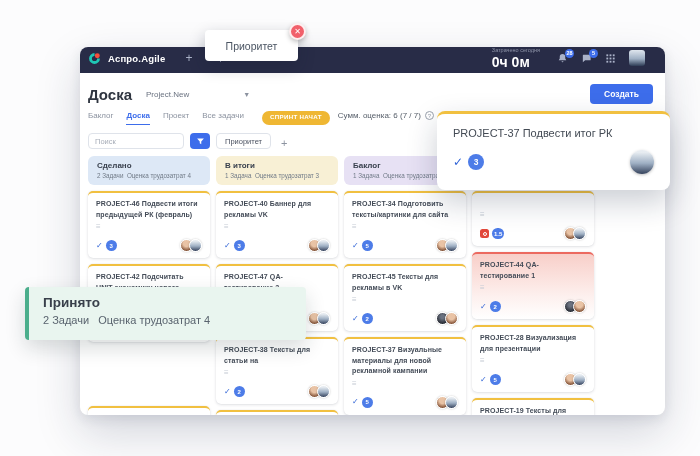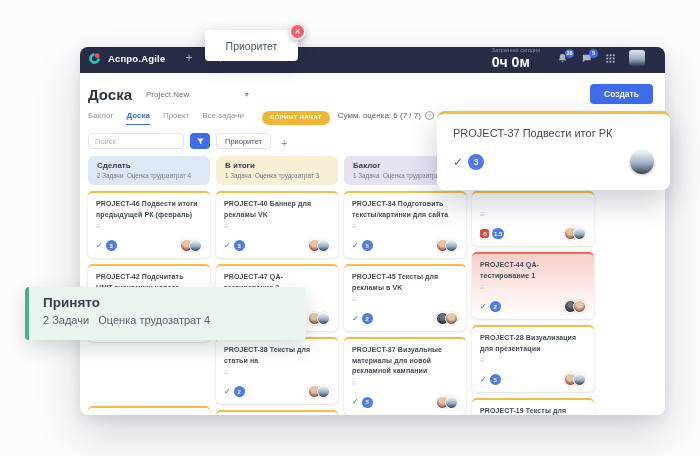--- a/index.html
+++ b/index.html
@@ -201,21 +201,21 @@
               <path fill="#fff" d="M3 4h18l-7 8v7l-4-2.2V12z"></path>
             </svg>
         </button>
         <button class="priority-btn">Приоритет</button>
         <button class="add-filter">+</button>
       </div>
 
       <div class="board" id="board">
   <div class="column" data-idx="0">
     <div class="col-header" style="background: rgb(221, 232, 246);">
-      <div class="col-name">Сделать</div>
+      <div class="col-name">Сделано</div>
       <div class="col-meta">2 Задачи  Оценка трудозатрат 4</div>
     </div>
     <div class="col-cards">
   <div class="task-card">
     <div class="card-title">PROJECT-46 Подвести итоги предыдущей РК (февраль)</div>
     <div class="desc-icon">≡</div>
     <div class="card-foot">
       <span class="check-icon">✓</span>
       <span class="est-badge">3</span>
       <span class="avatars">

